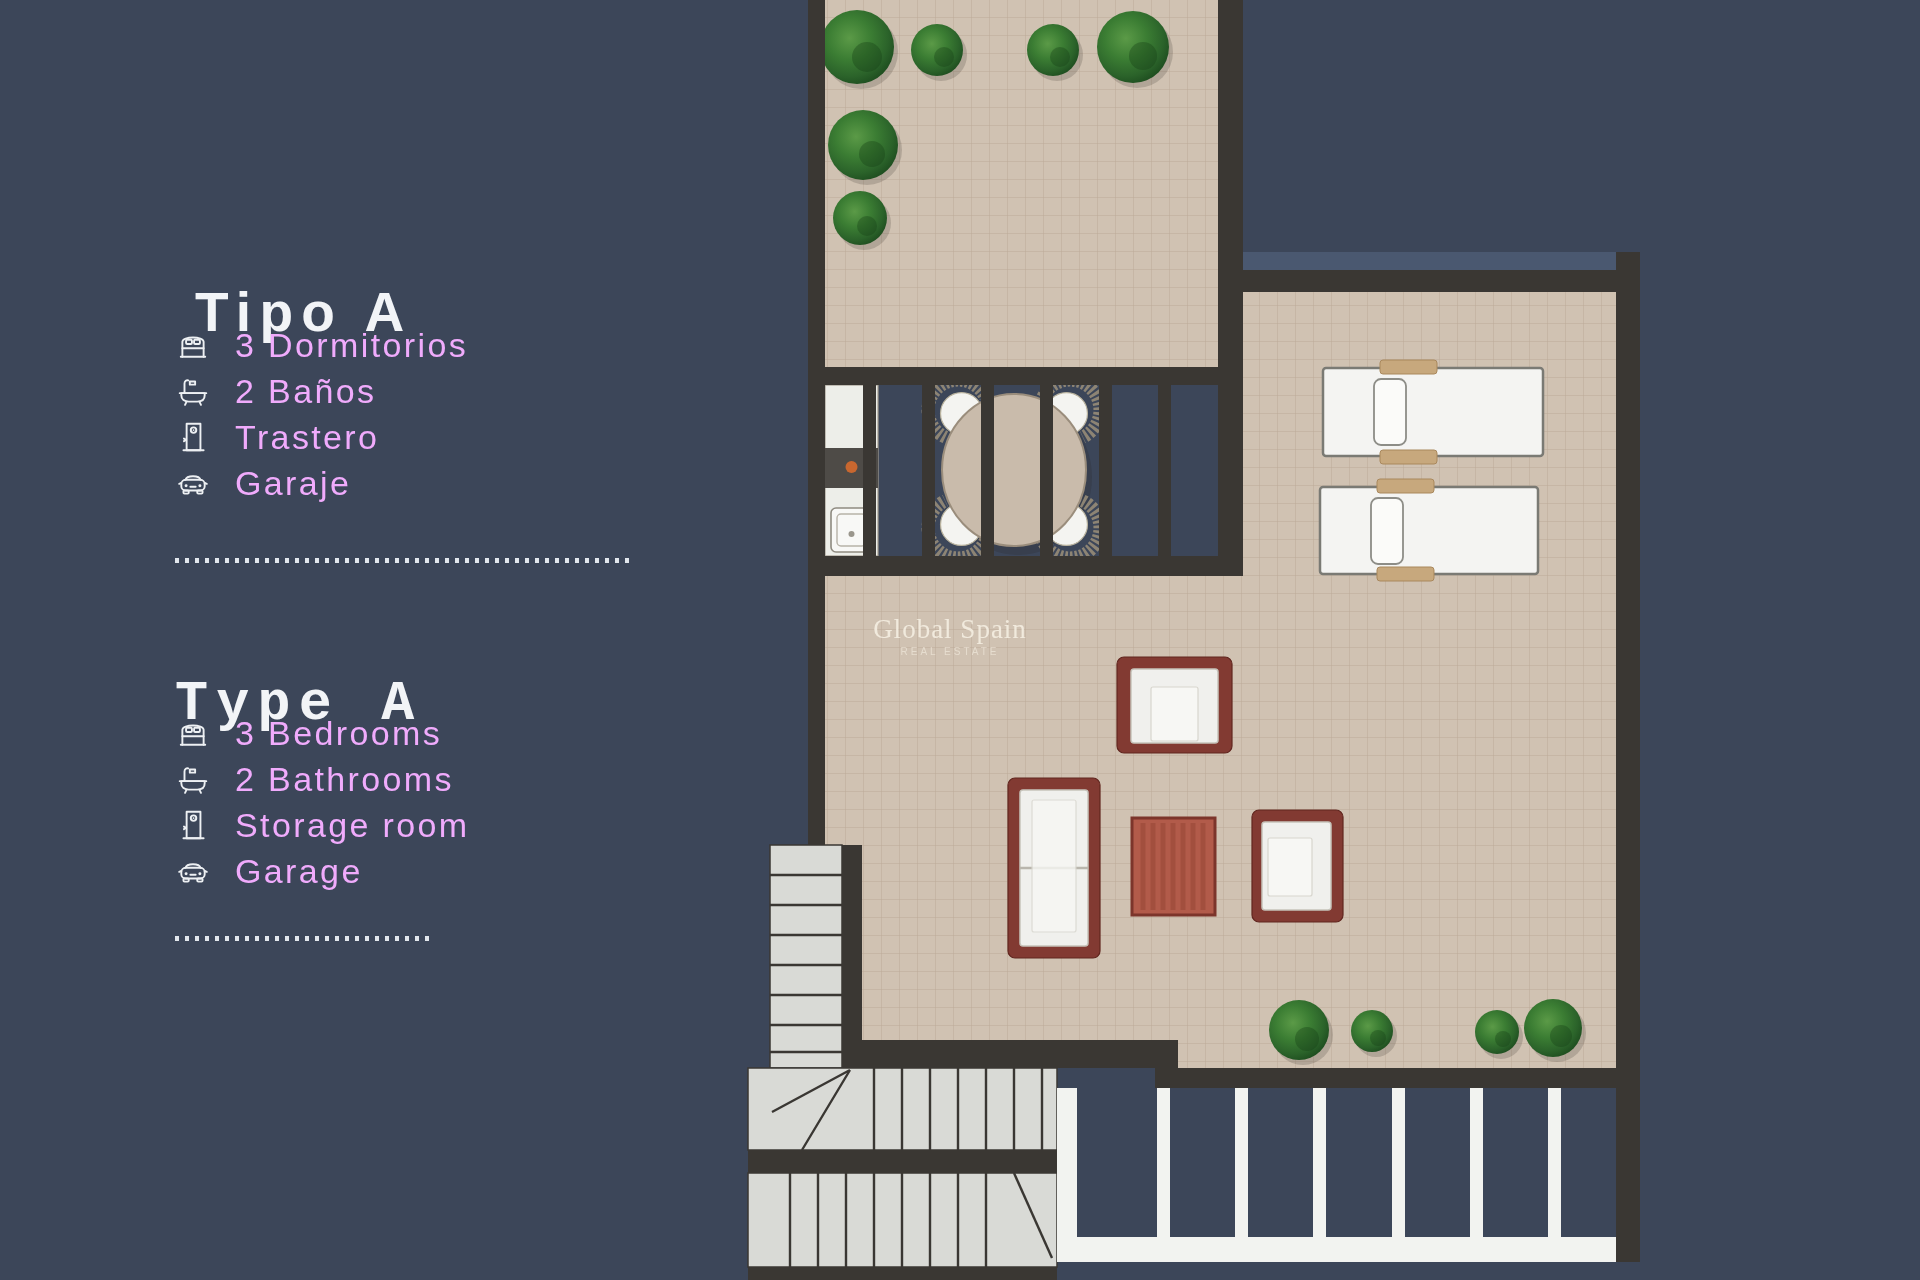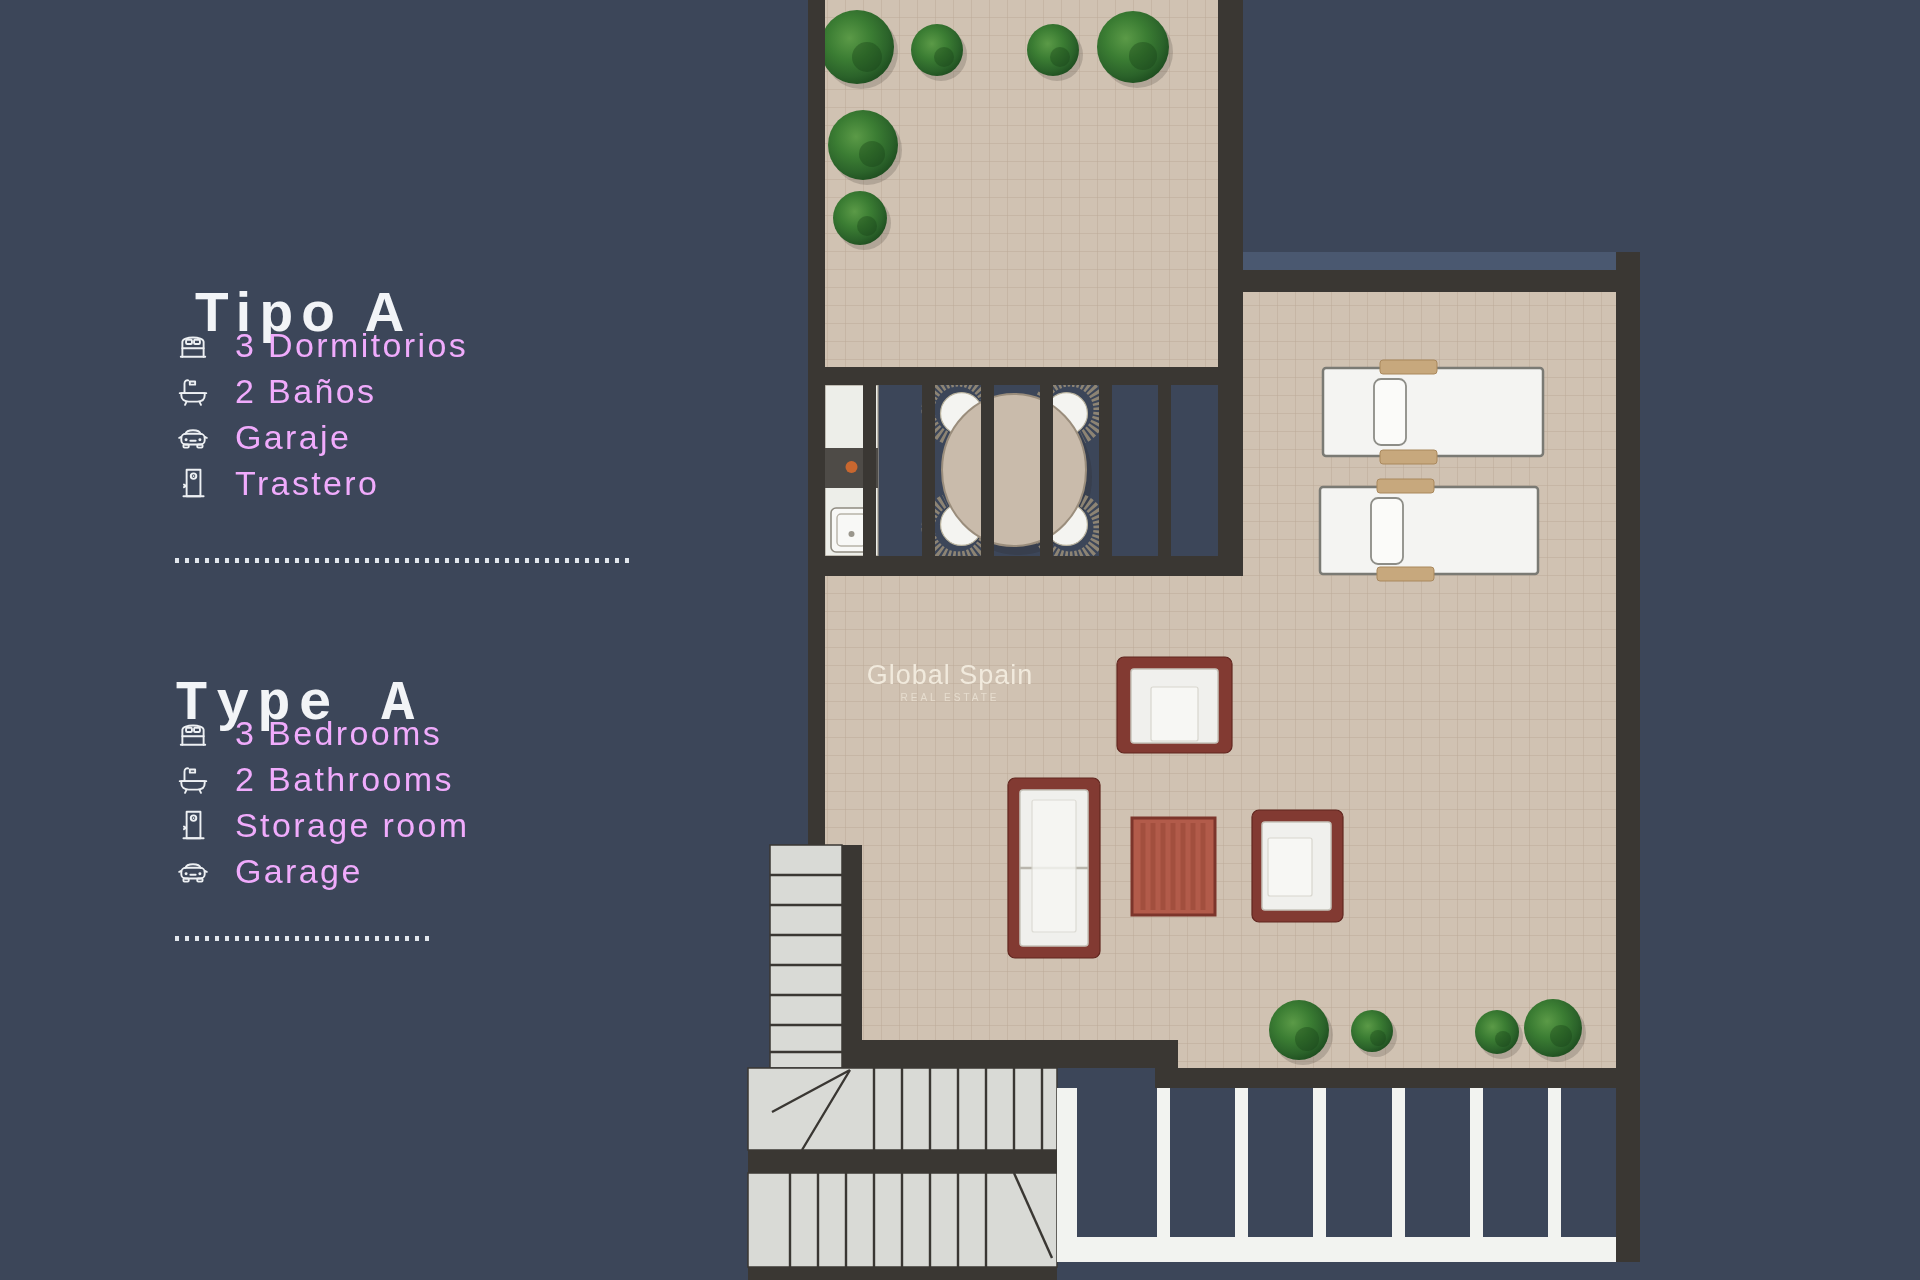--- a/index.html
+++ b/index.html
@@ -34,21 +34,21 @@
   .cushion{fill:#F0F0ED;stroke:#C6C3BA;stroke-width:1.5;}
   .seatin{fill:#F7F7F4;stroke:#D8D6CE;stroke-width:1.2;}
   .ctable{fill:var(--terracotta);stroke:#7C352B;stroke-width:3;}
   .cslat{stroke:#A04E3D;stroke-width:5;opacity:.85;}
   .shadow{fill:rgba(40,35,25,.18);}
   .speck{fill:rgba(20,60,20,.35);}
 
   
   .watermark{position:absolute;left:820px;top:614px;width:260px;text-align:center;
              color:rgba(243,237,224,.93);pointer-events:none;}
-  .watermark .wm1{font-family:Liberation Sans, sans-serif;font-size:27px;letter-spacing:1px;margin-top:46px;}
+  .watermark .wm1{font-family:Liberation Serif, serif;font-size:27px;letter-spacing:1px;}
   .watermark .wm2{font-family:"Liberation Sans",sans-serif;font-size:10px;letter-spacing:3px;
                   color:rgba(243,237,224,.62);margin-top:1px;}
 
   
   .panel{position:absolute;left:175px;top:0;width:560px;color:var(--text);}
   .sec-title{position:absolute;left:0;font-size:55px;font-weight:bold;letter-spacing:.15em;white-space:nowrap;}
   .t1{top:243px;margin-left:20px;} .t2{top:636px;font-family:Liberation Mono, monospace;}
   .feature-list{position:absolute;left:0;margin:0;padding:0;list-style:none;}
   .l1{top:322px;} .l2{top:710px;}
   .feature-row{display:flex;align-items:center;height:46px;}
@@ -266,44 +266,44 @@
               <path class="icon-stroke" d="M8 18V9C8 6.5 10 5.5 11.5 6"></path>
               <rect class="icon-stroke" x="13" y="7" width="5" height="3"></rect>
               <path class="icon-stroke" d="M10 26l-1.5 3M22 26l1.5 3"></path>
             </svg>
         </span>
         <span class="flabel">2 Baños</span>
       </li>
       <li class="feature-row">
         <span class="ficon">
           <svg width="36" height="34" viewBox="0 0 32 32">
+              <rect class="icon-stroke" x="10" y="3.5" width="13" height="25"></rect>
+              <path class="icon-stroke" d="M7 28.5h19"></path>
+              <circle class="icon-stroke" cx="16.5" cy="9.5" r="2.6"></circle>
+              <circle class="icon-fill" cx="16.5" cy="9.5" r="0.9"></circle>
+              <path class="icon-stroke" d="M7.5 17.5l2 1.2-2 1.2"></path>
+            </svg>
+        </span>
+        <span class="flabel">Trastero</span>
+      </li>
+      <li class="feature-row">
+        <span class="ficon">
+          <svg width="36" height="34" viewBox="0 0 32 32">
               <rect class="icon-stroke" x="5" y="13" width="22" height="10" rx="4"></rect>
               <path class="icon-stroke" d="M9 13C10 8.5 22 8.5 23 13"></path>
               <path class="icon-stroke" d="M5 16l-2 .8M27 16l2 .8"></path>
               <rect class="icon-stroke" x="7" y="23" width="5" height="3" rx="1"></rect>
               <rect class="icon-stroke" x="20" y="23" width="5" height="3" rx="1"></rect>
               <circle class="icon-fill" cx="9.5" cy="18.5" r="1.4"></circle>
               <circle class="icon-fill" cx="22.5" cy="18.5" r="1.4"></circle>
               <path class="icon-stroke" d="M13.5 19.5h5"></path>
             </svg>
         </span>
         <span class="flabel">Garaje</span>
       </li>
-      <li class="feature-row">
-        <span class="ficon">
-          <svg width="36" height="34" viewBox="0 0 32 32">
-              <rect class="icon-stroke" x="10" y="3.5" width="13" height="25"></rect>
-              <path class="icon-stroke" d="M7 28.5h19"></path>
-              <circle class="icon-stroke" cx="16.5" cy="9.5" r="2.6"></circle>
-              <circle class="icon-fill" cx="16.5" cy="9.5" r="0.9"></circle>
-              <path class="icon-stroke" d="M7.5 17.5l2 1.2-2 1.2"></path>
-            </svg>
-        </span>
-        <span class="flabel">Trastero</span>
-      </li>
     </ul>
 
     <div class="dotted d1"></div>
 
     <h1 class="sec-title t2">Type A</h1>
 
     <ul class="feature-list l2">
       <li class="feature-row">
         <span class="ficon">
           <svg width="36" height="34" viewBox="0 0 32 32">

